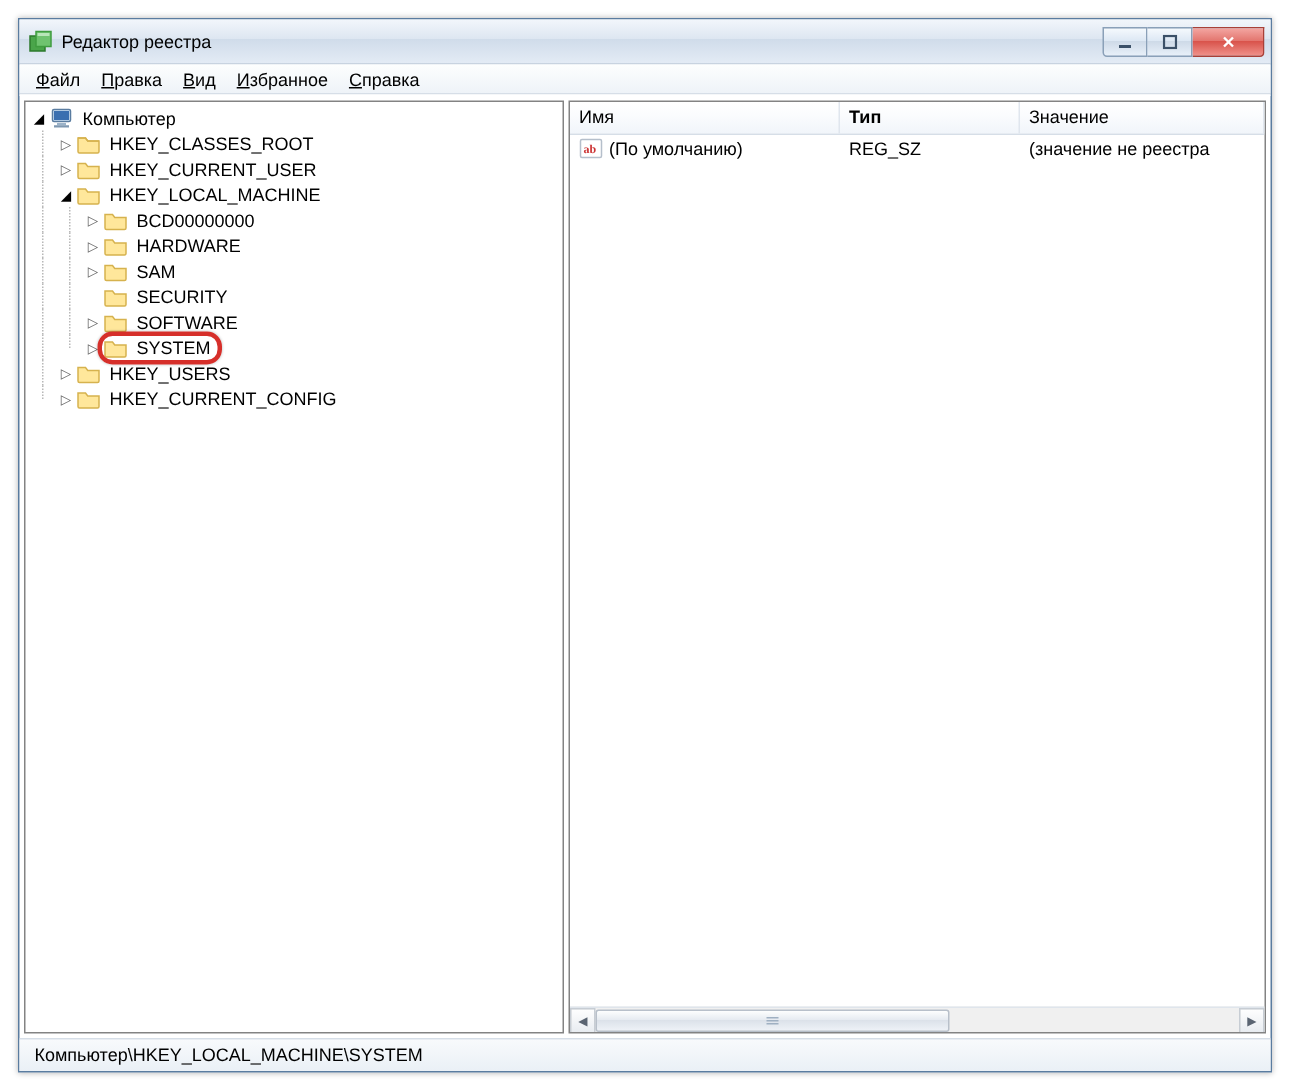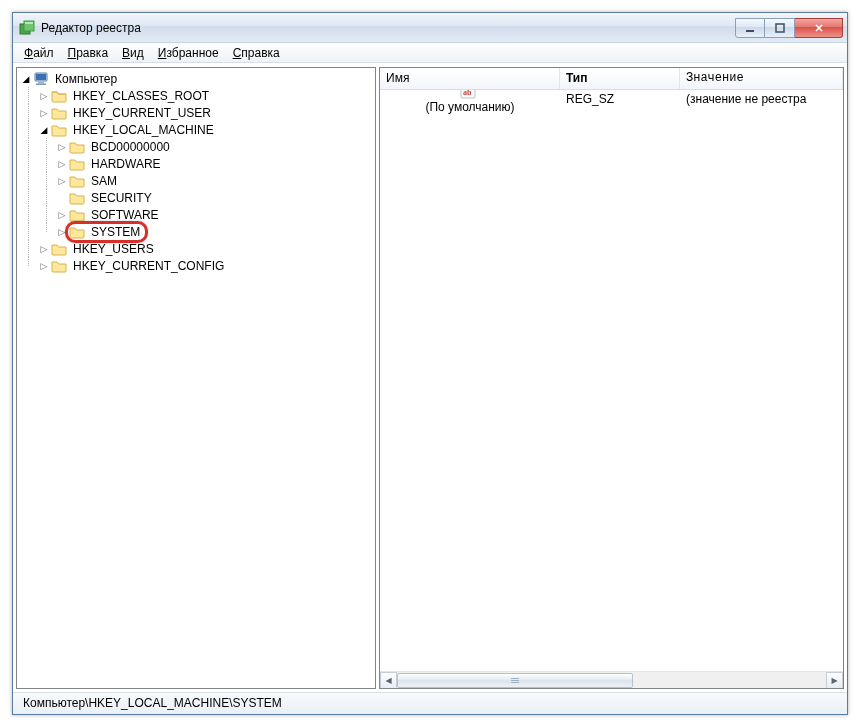--- a/index.html
+++ b/index.html
@@ -139,26 +139,26 @@
     border-bottom:1px solid #d6dee7;
   }
   .col {
     border-right:1px solid #e0e6ee;
     padding:3px 6px;
     font-size:12px;
     color:#000;
   }
   .col.name { width:180px; }
   .col.type { width:120px;font-weight:bold; }
-  .col.val  { flex:1;font-family:Liberation Mono, monospace; }
+  .col.val  { flex:1; }
   
   .list-rows { flex:1; overflow:hidden; }
   .row { display:flex; height:17px; align-items:center; }
   .row .cell { padding:0 6px; overflow:hidden; text-overflow: clip; white-space:nowrap;}
-  .row .cell.name { width:180px; display:flex; align-items:center;flex-direction:column; }
+  .row .cell.name { width:180px; display:flex; align-items:center; }
   .row .cell.type { width:120px; }
   .row .cell.val  { flex:1; }
   .str-icon { width:16px; height:16px; margin-right:4px; flex-shrink:0; }
   
   .hscroll {
     height:17px;
     border-top:1px solid #dfe5ec;
     display:flex;
     background:#f0f0f0;
   }

